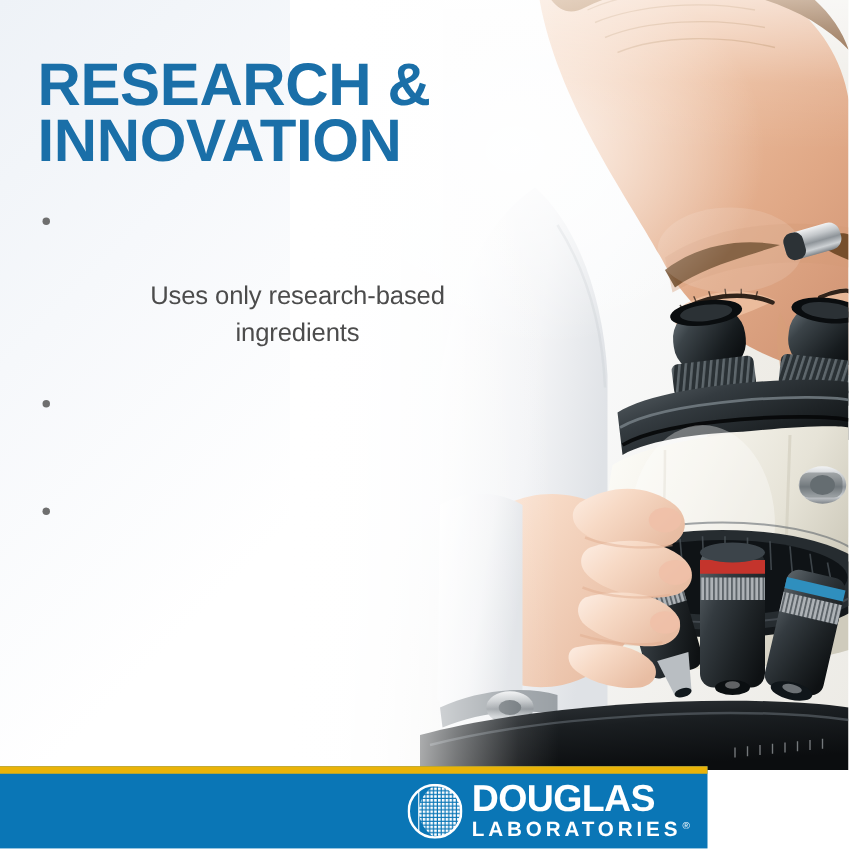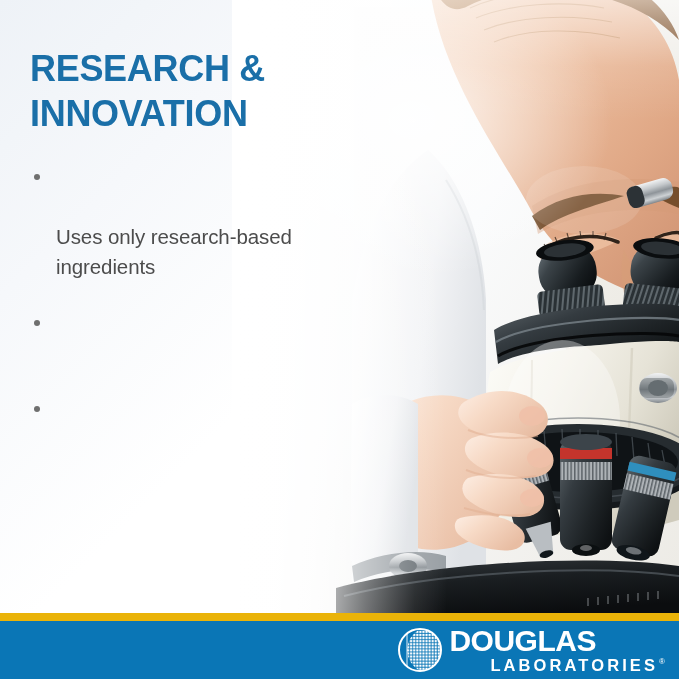--- a/index.html
+++ b/index.html
@@ -67,61 +67,62 @@
     position: absolute;
     top: 0; left: 0;
     width: 420px;
     height: 616px;
     z-index: 3;
     padding: 46px 0 0 30px;
   }
 
   .headline {
     color: #1a6fa8;
-    font-size: 36px;
+    font-size: 48px;
     line-height: 45px;
     font-weight: bold;
     letter-spacing: -0.3px;
     white-space: pre-line;
     margin-bottom: 26px;
   }
 
   .bullets { list-style: none; }
 
   .bullet {
     position: relative;
     padding-left: 26px;
     margin-bottom: 26px;
     color: #4c4c4c;
     font-size: 20.5px;
     line-height: 30px;
     white-space: pre-line;
     letter-spacing: -0.1px;
+    text-align: center;
   }
   .bullet:last-child { margin-bottom: 0; }
 
   .bullet-dot {
     position: absolute;
     left: 4px;
     top: 12px;
     width: 6px;
     height: 6px;
     border-radius: 50%;
     background: #6f6f6f;
   }
 
   
   .footer {
     position: absolute;
     left: 0;
     bottom: 0;
-    width: 679px;
+    width: 566px;
     height: 66px;
     background: #0a76b6;
-    border-top: 8px solid #eab308;
+    border-top: 6px solid #eab308;
     z-index: 5;
   }
 
   .logo {
     position: absolute;
     right: 14px;
     top: 50%;
     transform: translateY(-50%);
     display: flex;
     align-items: center;
@@ -143,21 +144,20 @@
     font-size: 30px;
     font-weight: bold;
     letter-spacing: -0.5px;
     line-height: 29px;
   }
 
   .logo-bottom-row {
     display: flex;
     align-items: flex-start;
     margin-top: 2px;
-    margin-left: 41px;
   }
   .logo-bottom {
     color: #ffffff;
     font-size: 16.5px;
     font-weight: bold;
     letter-spacing: 3.1px;
     line-height: 17px;
   }
   .logo-reg {
     color: #ffffff;

